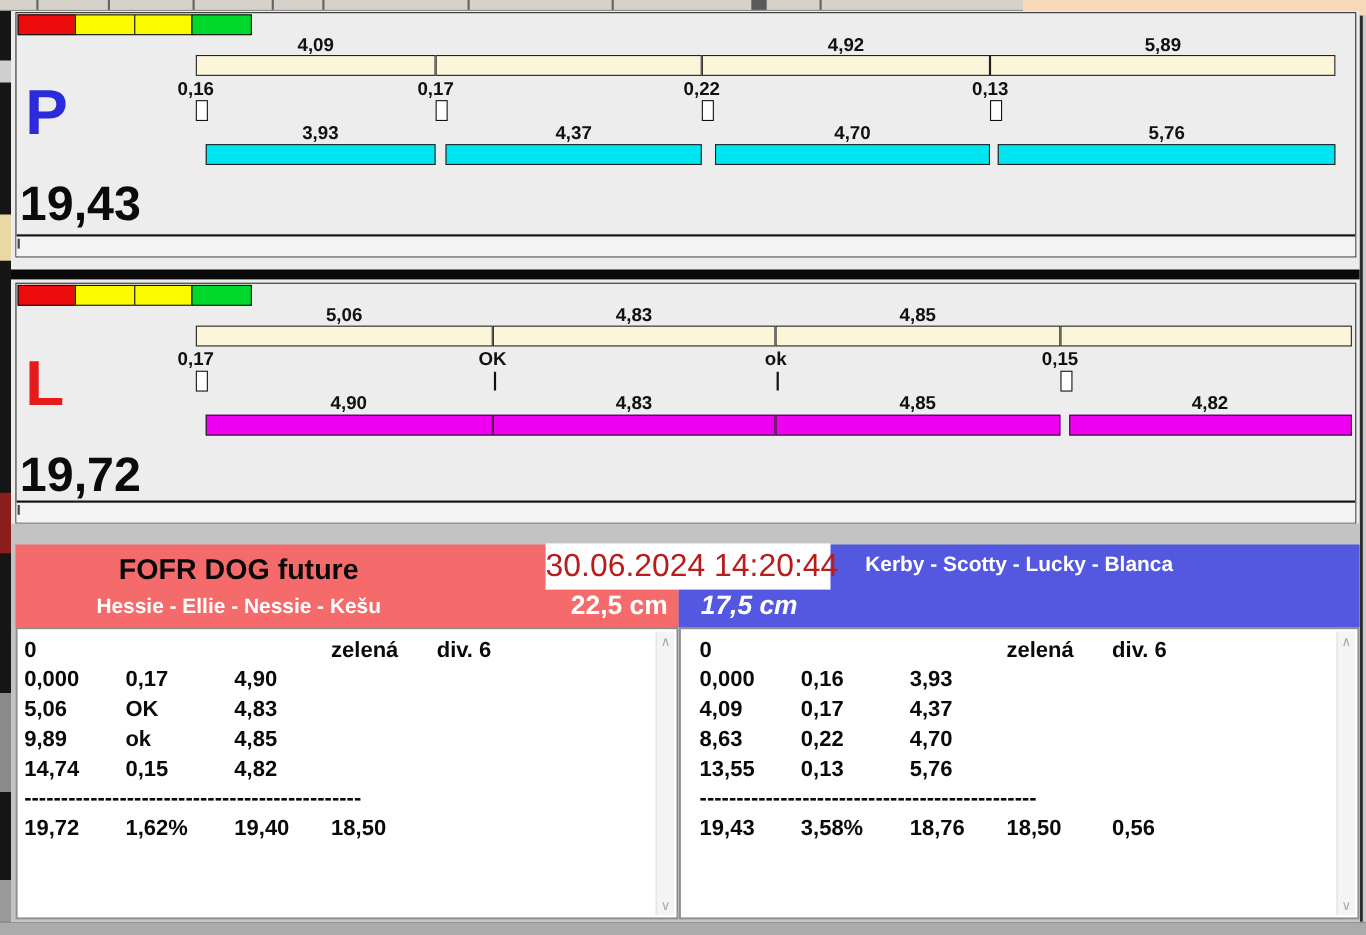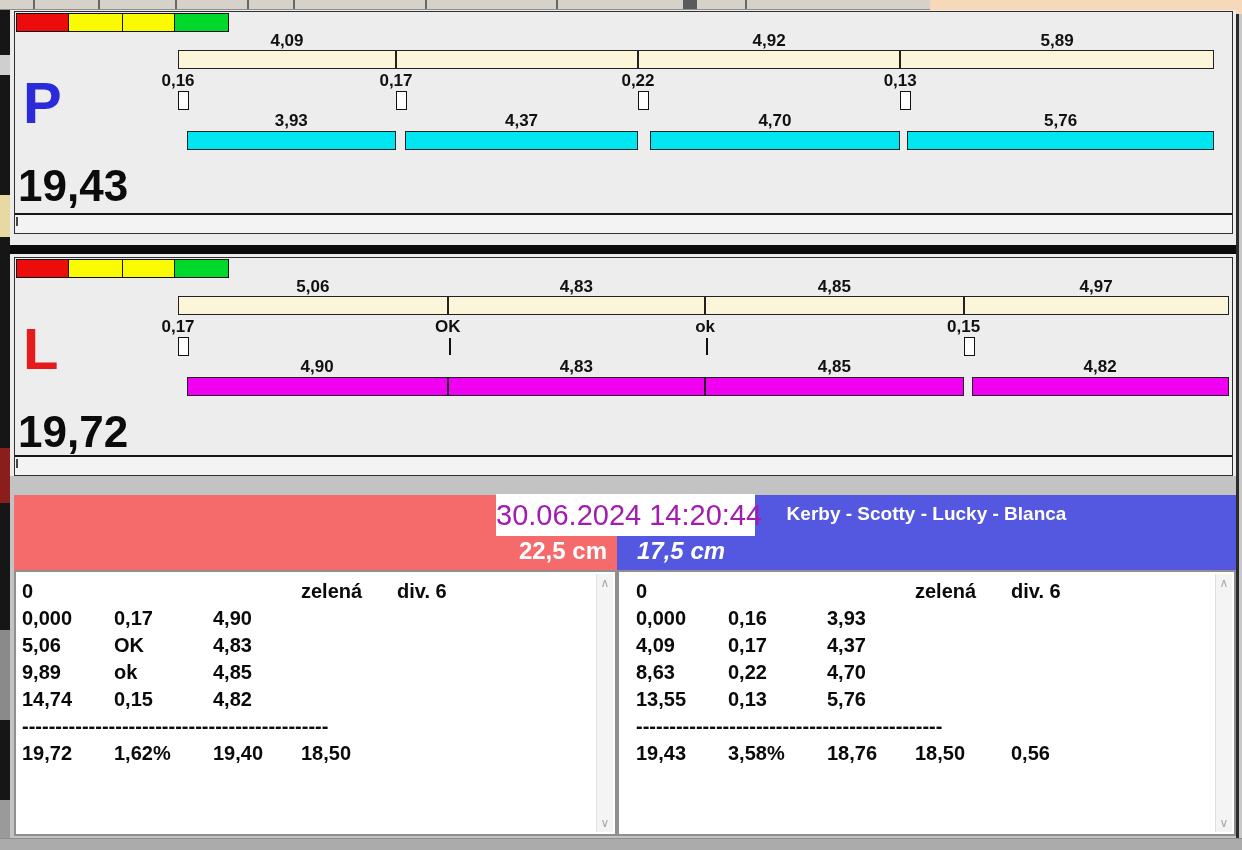--- a/index.html
+++ b/index.html
@@ -76,21 +76,21 @@
            white-space:nowrap; }
   .t-dash { height:27px; width:312px; overflow:hidden; white-space:nowrap; letter-spacing:0; }
 
   .scrollbar { position:absolute; right:2px; top:2px; bottom:2px; width:17px;
                background:#F4F4F4; border-left:1px solid #E0E0E0; }
   .sb-arrow { position:absolute; left:0; width:16px; text-align:center; color:#A9A9A9;
               font-size:12px; line-height:14px; cursor:default; }
   .sb-arrow.up { top:2px; } .sb-arrow.down { bottom:2px; }
 
   #clock-box { position:absolute; left:496px; top:494px; width:259px; height:42px; background:#FFF;
-               text-align:center; font-size:29px; color:#a21caf; line-height:42px; white-space:nowrap; }
+               text-align:center; font-size:29px; color:#b91c1c; line-height:42px; white-space:nowrap; }
 </style>
 </head>
 <body>
 
 <div id="stage">
 
   <div id="top-strip">
     <span class="tick" style="left:33px"></span>
     <span class="tick" style="left:98px"></span>
     <span class="tick" style="left:175px"></span>
@@ -171,21 +171,20 @@
         <div class="co-label" style="left: 387.698px; width: 90px;">OK</div>
         <div class="run-bar" style="left: 432.698px; width: 257.439px; background: rgb(240, 0, 240);"></div>
         <div class="run-label" style="left: 432.698px; width: 257.439px;">4,83</div>
         <div class="seg-bar" style="left: 690.137px; width: 258.505px;"></div>
         <div class="seg-label" style="left: 690.137px; width: 258.505px;">4,85</div>
         <div class="co-tick" style="left: 691.137px;"></div>
         <div class="co-label" style="left: 645.137px; width: 90px;">ok</div>
         <div class="run-bar" style="left: 690.137px; width: 258.505px; background: rgb(240, 0, 240);"></div>
         <div class="run-label" style="left: 690.137px; width: 258.505px;">4,85</div>
         <div class="seg-bar" style="left: 948.642px; width: 264.901px;"></div>
-        <div class="seg-label" style="left: 948.642px; width: 264.901px;">4,97</div>
         <div class="co-rect" style="left: 948.642px;"></div>
         <div class="co-label" style="left: 903.642px; width: 90px;">0,15</div>
         <div class="run-bar" style="left: 956.637px; width: 256.906px; background: rgb(240, 0, 240);"></div>
         <div class="run-label" style="left: 956.637px; width: 256.906px;">4,82</div>
       </div>
     <div class="indicators">
         <div class="ind-block" style="width: 53px; background: rgb(237, 12, 12);"></div>
         <div class="ind-block" style="width: 55px; background: rgb(250, 250, 0);"></div>
         <div class="ind-block" style="width: 53px; background: rgb(250, 250, 0);"></div>
         <div class="ind-block" style="width: 55px; background: rgb(0, 217, 44);"></div>
@@ -194,20 +193,24 @@
     <div class="lane-total">19,72</div>
     <div class="lane-strip">
       <i class="strip-tick"></i>
     </div>
   </div>
 
   <div id="bottom-zone"></div>
 
   <div class="team" id="team-0">
     <div class="team-header" style="background: rgb(245, 107, 108);">
+      <div class="team-titlebox">
+        <div class="team-name">FOFR DOG future</div>
+        <div class="team-dogs">Hessie - Ellie - Nessie - Kešu</div>
+      </div>
       <div class="team-height">22,5 cm</div>
     </div>
     <div class="team-body">
       <div class="team-rows">
           <div class="t-row">
             <div class="t-cell">0</div>
             <div class="t-cell"></div>
             <div class="t-cell"></div>
             <div class="t-cell">zelená</div>
             <div class="t-cell">div. 6</div>

